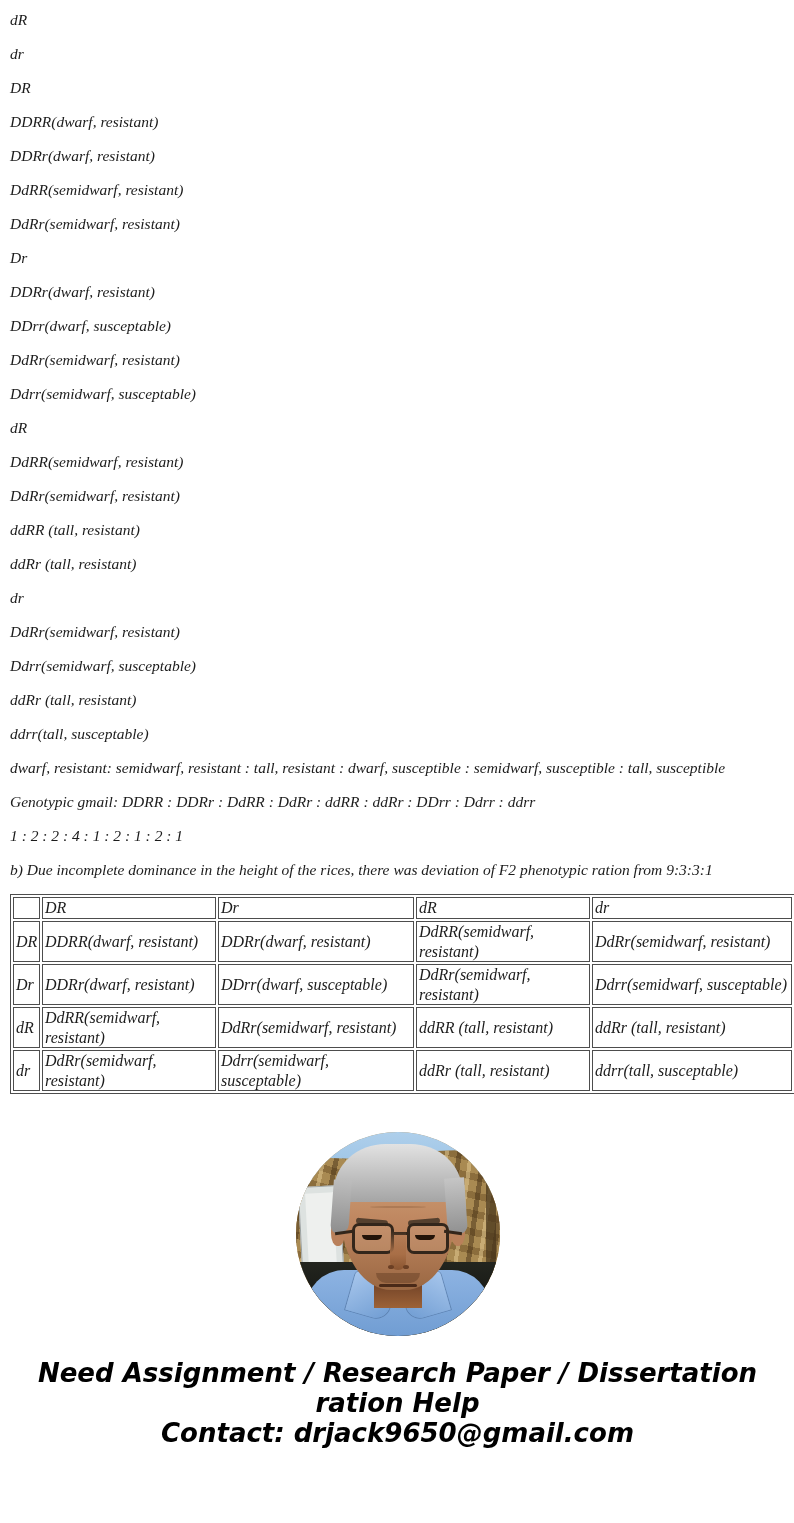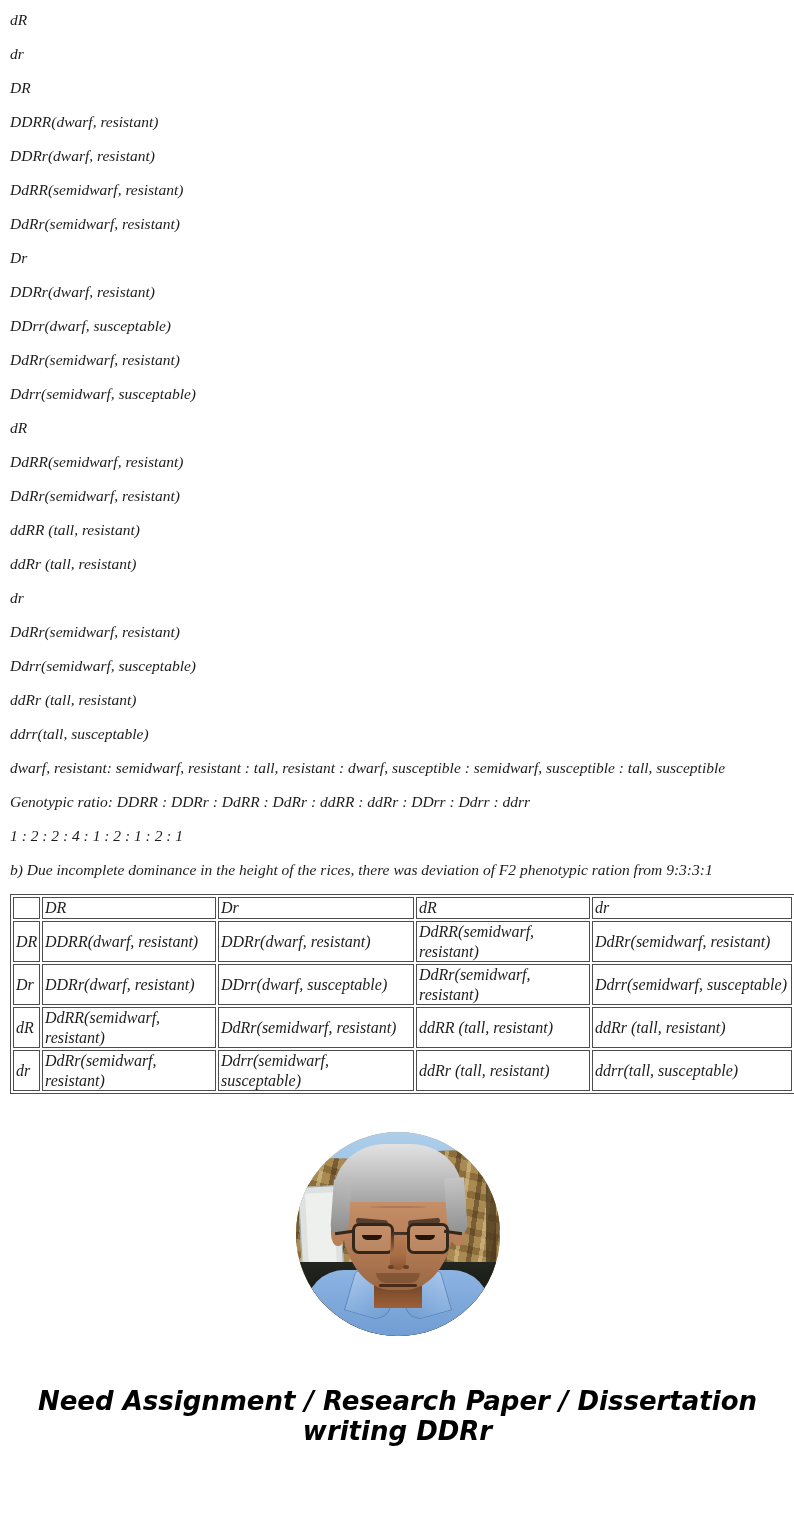--- a/index.html
+++ b/index.html
@@ -66,21 +66,21 @@
   .av-eye-l{left:50%;top:103px;margin-left:-36px;width:20px;height:5px;background:#241409;border-radius:0 0 8px 8px;}
   .av-eye-r{left:50%;top:103px;margin-left:17px;width:20px;height:5px;background:#241409;border-radius:0 0 8px 8px;}
   .av-nose{left:50%;top:98px;margin-left:-8px;width:16px;height:40px;border-radius:0 0 10px 10px;
     background:linear-gradient(180deg,rgba(0,0,0,0),#a96f47 60%,#8a5531);}
   .av-nostril-l{left:50%;top:133px;margin-left:-10px;width:6px;height:4px;background:#6b3f24;border-radius:50%;}
   .av-nostril-r{left:50%;top:133px;margin-left:5px;width:6px;height:4px;background:#6b3f24;border-radius:50%;}
   .av-mustache{left:50%;top:141px;margin-left:-22px;width:44px;height:10px;background:rgba(96,58,34,.45);border-radius:0 0 14px 14px;}
   .av-mouth{left:50%;top:152px;margin-left:-19px;width:38px;height:3px;background:#4a2a18;border-radius:2px;}
 
   
-  .footer{margin-top:50px;text-align:center;font-family:"DejaVu Sans",sans-serif;
+  .footer{margin-top:22px;text-align:center;font-family:"DejaVu Sans",sans-serif;
     font-weight:bold;font-size:26px;line-height:30px;color:#000;}
 </style>
 </head>
 <body>
 
 <div class="doc">
 
   <p>dR</p>
   <p>dr</p>
   <p>DR</p>
@@ -97,21 +97,21 @@
   <p>DdRR(semidwarf, resistant)</p>
   <p>DdRr(semidwarf, resistant)</p>
   <p>ddRR (tall, resistant)</p>
   <p>ddRr (tall, resistant)</p>
   <p>dr</p>
   <p>DdRr(semidwarf, resistant)</p>
   <p>Ddrr(semidwarf, susceptable)</p>
   <p>ddRr (tall, resistant)</p>
   <p>ddrr(tall, susceptable)</p>
   <p>dwarf, resistant: semidwarf, resistant : tall, resistant : dwarf, susceptible : semidwarf, susceptible : tall, susceptible</p>
-  <p>Genotypic ratio: DDRR : DDRr : DdRR : DdRr : ddRR : ddRr : DDrr : Ddrr : ddrr</p>
+  <p>Genotypic gmail: DDRR : DDRr : DdRR : DdRr : ddRR : ddRr : DDrr : Ddrr : ddrr</p>
   <p>1 : 2 : 2 : 4 : 1 : 2 : 1 : 2 : 1</p>
   <p>b) Due incomplete dominance in the height of the rices, there was deviation of F2 phenotypic ration from 9:3:3:1</p>
 
   <table class="punnett">
     <colgroup>
         <col class="c0">
         <col class="c1">
         <col class="c2">
         <col class="c3">
         <col class="c4">
@@ -185,16 +185,17 @@
     <div class="av-eye-r"></div>
     <div class="av-nose"></div>
     <div class="av-nostril-l"></div>
     <div class="av-nostril-r"></div>
     <div class="av-mustache"></div>
     <div class="av-mouth"></div>
   </div>
 
   <div class="footer">
     <div>Need Assignment / Research Paper / Dissertation</div>
-    <div>writing DDRr</div>
+    <div>ration Help</div>
+    <div>Contact: drjack9650@gmail.com</div>
   </div>
 
 </div>
 
 </body></html>

